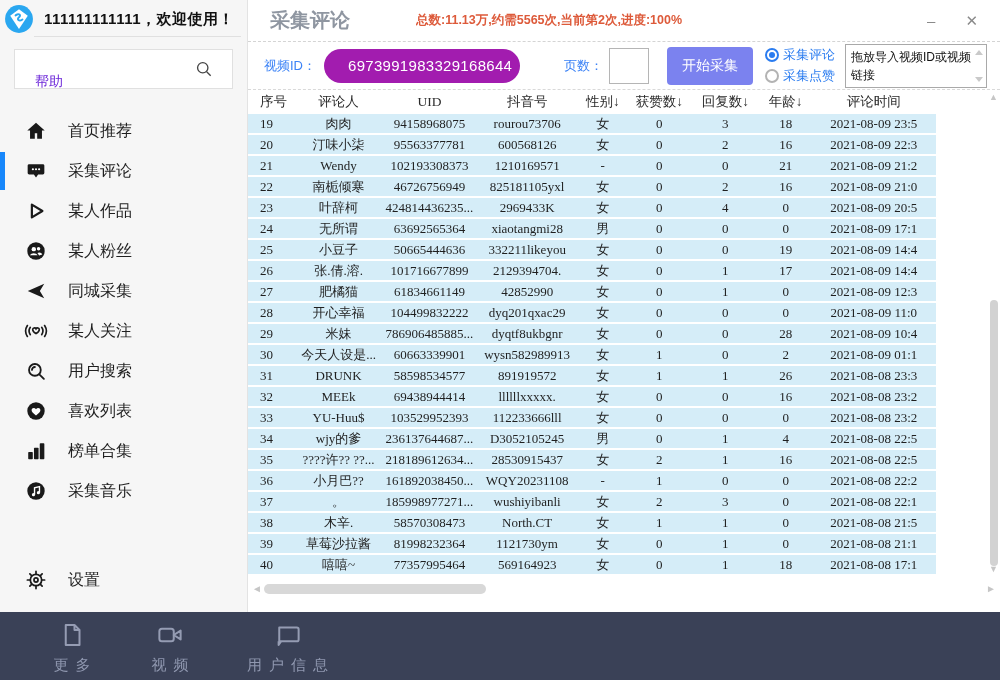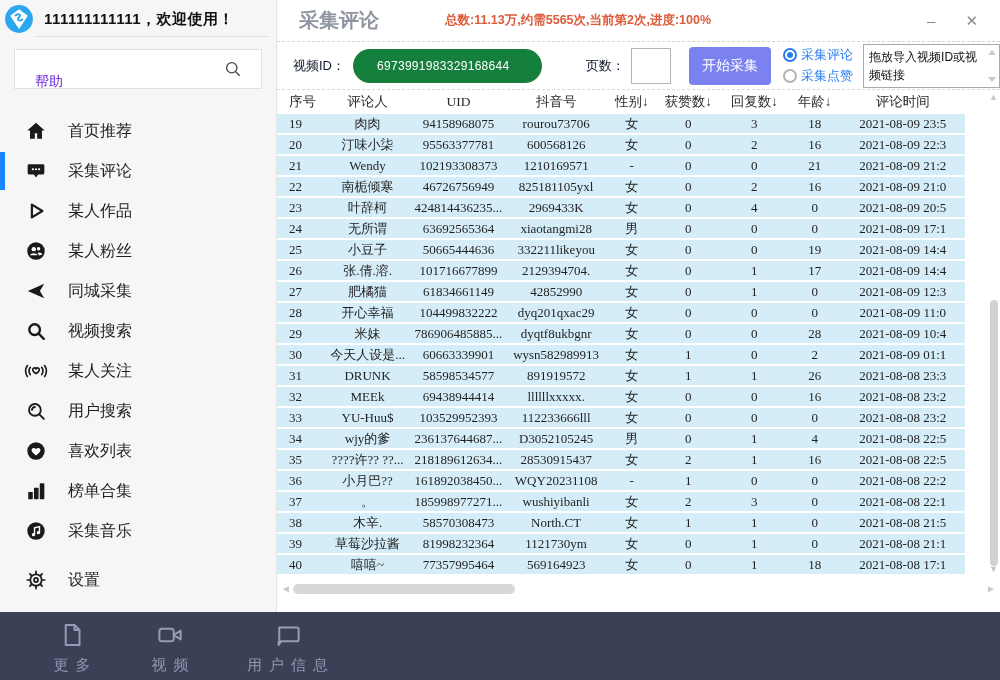--- a/index.html
+++ b/index.html
@@ -2,21 +2,21 @@
 <html><head>
 <meta charset="utf-8">
 <style>
   * { box-sizing: border-box; margin: 0; padding: 0; }
   html,body { width:1000px; height:680px; overflow:hidden; }
   body { font-family: "Liberation Sans", "DejaVu Sans", sans-serif; background:#fff; }
   .app { width:1000px; height:680px; display:flex; flex-direction:column; }
   .content { display:flex; height:612px; }
 
   
-  .sidebar { width:277px; background:#f6f6f6; border-right:1px solid #e3e3e3; position:relative; flex-shrink:0; }
+  .sidebar { width:248px; background:#f6f6f6; border-right:1px solid #e3e3e3; position:relative; flex-shrink:0; }
   .brand { display:flex; align-items:center; gap:10px; padding:4px 8px 2px 4px; }
   .brand-title { font-size:15px; font-weight:bold; color:#111; letter-spacing:0.5px; }
   .brand-divider { margin-left:34px; margin-right:6px; border-bottom:1px solid #e0e0e0; }
   .search-box { margin:12px 14px 0 14px; background:#fff; border:1px solid #e0e0e0; height:40px; display:flex; align-items:center; justify-content:space-between; padding:0 16px 0 20px; }
   .search-text { font-size:14px; color:#6d28d9;margin-top:25px; }
   .menu { margin-top:22px; }
   .menu-item { height:40px; display:flex; align-items:center; padding-left:24px; gap:20px; position:relative; cursor:default; }
   .menu-item .mi-label { font-size:16px; color:#1f1f1f; }
   .menu-item.active::before { content:""; position:absolute; left:0; top:1px; bottom:1px; width:5px; background:#1787fb; }
   .mi-icon { width:24px; height:24px; display:flex; align-items:center; justify-content:center; }
@@ -24,22 +24,22 @@
 
   
   .main { flex:1; min-width:0; background:#fff; display:flex; flex-direction:column; position:relative; }
   .main-header { height:42px; display:flex; align-items:center; border-bottom:1px dashed #d4d4d4; padding:0 22px; }
   .page-title { color:#8f96a1; font-size:20px; font-weight:bold; }
   .stats { color:#dd5a3a; font-size:12.5px; font-weight:bold; margin-left:66px; flex:1; white-space:nowrap; overflow:hidden; }
   .win-controls { display:flex; gap:30px; align-items:center; }
   .win-btn { color:#8a8a8a; font-size:15px; cursor:default; line-height:1; }
 
   .toolbar { height:48px; display:flex; align-items:center; border-bottom:1px dashed #d9d9d9; padding-left:16px; }
-  .tb-label { font-size:13px; color:#0f172a; white-space:nowrap; }
-  .video-pill { margin-left:8px; background:#15803d; color:#fff; border-radius:17px; height:34px; width:196px; display:flex; align-items:center; padding-left:24px; font-size:12px; letter-spacing:0.3px; }
+  .tb-label { font-size:13px; color:#3b82f6; white-space:nowrap; }
+  .video-pill { margin-left:8px; background:#a21caf; color:#fff; border-radius:17px; height:34px; width:196px; display:flex; align-items:center; padding-left:24px; font-size:15px; letter-spacing:0.3px; }
   .pages-label { margin-left:44px; }
   .pages-input { margin-left:6px; width:40px; height:36px; border:1px solid #b5b5b5; background:#fff; }
   .start-btn { margin-left:18px; width:86px; height:38px; background:#7b82ef; color:#fff; border:none; border-radius:4px; font-size:14px; font-family:inherit; }
   .radio-group { margin-left:12px; display:flex; flex-direction:column; gap:3px; }
   .radio-row { display:flex; align-items:center; gap:4px; }
   .radio-dot { width:14px; height:14px; border-radius:50%; border:2px solid #2a7cf0; position:relative; background:#fff; flex-shrink:0; }
   .radio-dot.on::after { content:""; position:absolute; left:2px; top:2px; width:6px; height:6px; border-radius:50%; background:#2a7cf0; }
   .radio-dot.off { border-color:#b3b3b3; }
   .radio-label { font-size:13px; color:#2a7cf0; white-space:nowrap; }
   .drop-box { margin-left:10px; width:142px; height:44px; border:1px solid #a9a9a9; background:#fff; font-size:12px; line-height:1.5; color:#111; padding:3px 14px 3px 5px; position:relative; overflow:hidden; }
@@ -146,29 +146,20 @@
 
         <div class="menu-item">
           <span class="mi-icon">
             <svg width="22" height="22" viewBox="0 0 24 24" fill="#1a1a1a">
               <path d="M3 12 L21 4 L16.2 12 L21 20 Z"></path>
             </svg>
           </span>
           <span class="mi-label">同城采集</span>
         </div>
 
-        <div class="menu-item">
-          <span class="mi-icon">
-            <svg width="22" height="22" viewBox="0 0 24 24" fill="none" stroke="#1a1a1a" stroke-width="2.6" stroke-linecap="round">
-              <circle cx="10.5" cy="10.5" r="5.8"></circle>
-              <path d="M15.2 15.2 L20.5 20.5"></path>
-            </svg>
-          </span>
-          <span class="mi-label">视频搜索</span>
-        </div>
 
         <div class="menu-item">
           <span class="mi-icon">
             <svg width="24" height="22" viewBox="0 0 26 24" fill="none" stroke="#1a1a1a" stroke-width="1.8" stroke-linecap="round">
               <path d="M13 9.6 C12 7.9 9.4 8.5 9.4 10.5 C9.4 12.2 11.7 13.9 13 14.8 C14.3 13.9 16.6 12.2 16.6 10.5 C16.6 8.5 14 7.9 13 9.6 Z"></path>
               <path d="M6.8 8 a7 7 0 0 0 0 8"></path>
               <path d="M19.2 8 a7 7 0 0 1 0 8"></path>
               <path d="M3.6 6 a11 11 0 0 0 0 12"></path>
               <path d="M22.4 6 a11 11 0 0 1 0 12"></path>
             </svg>

